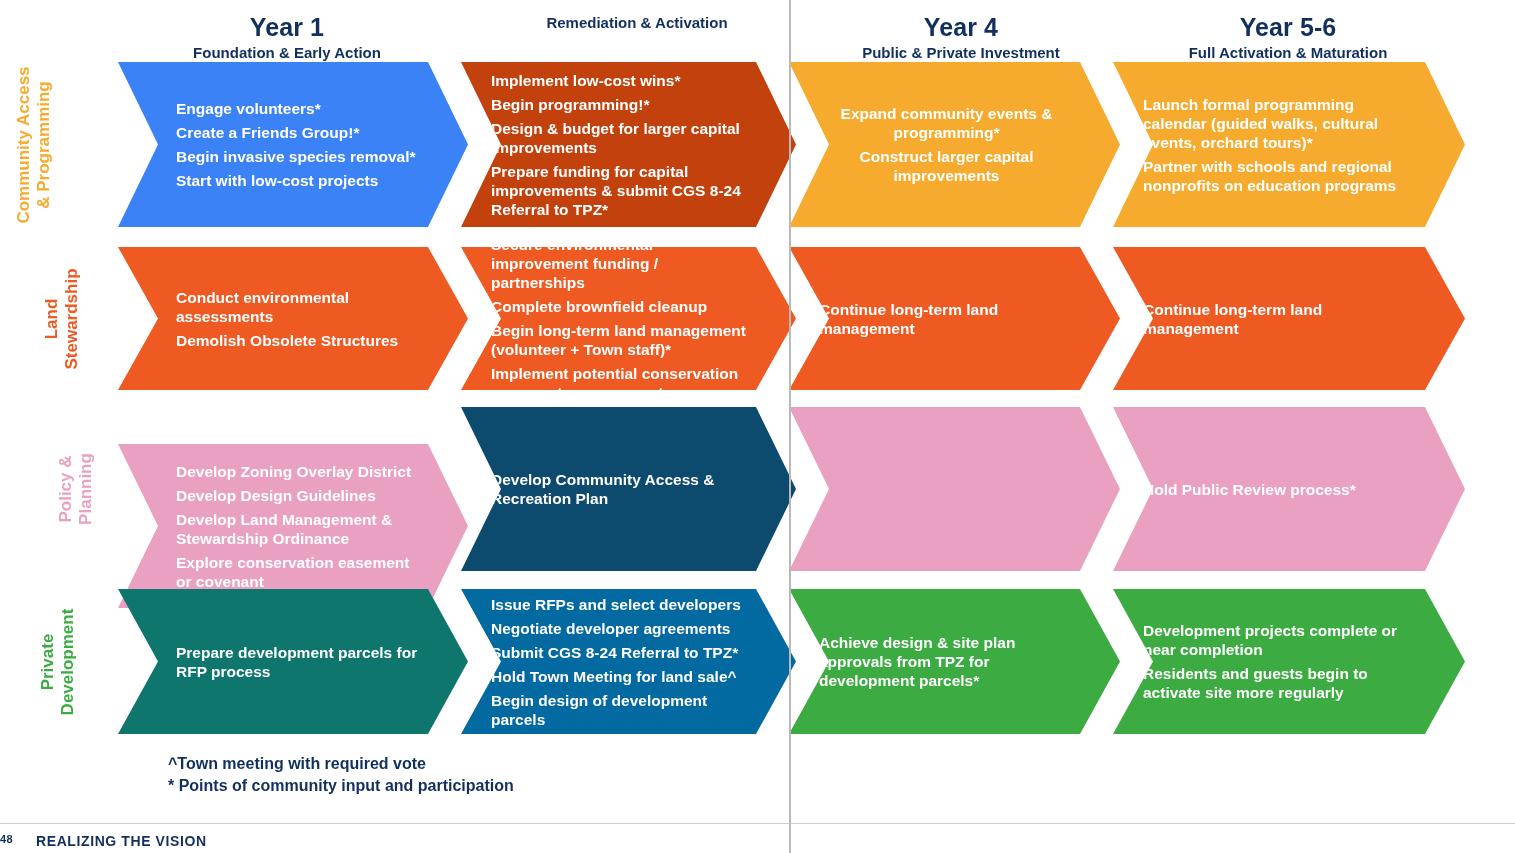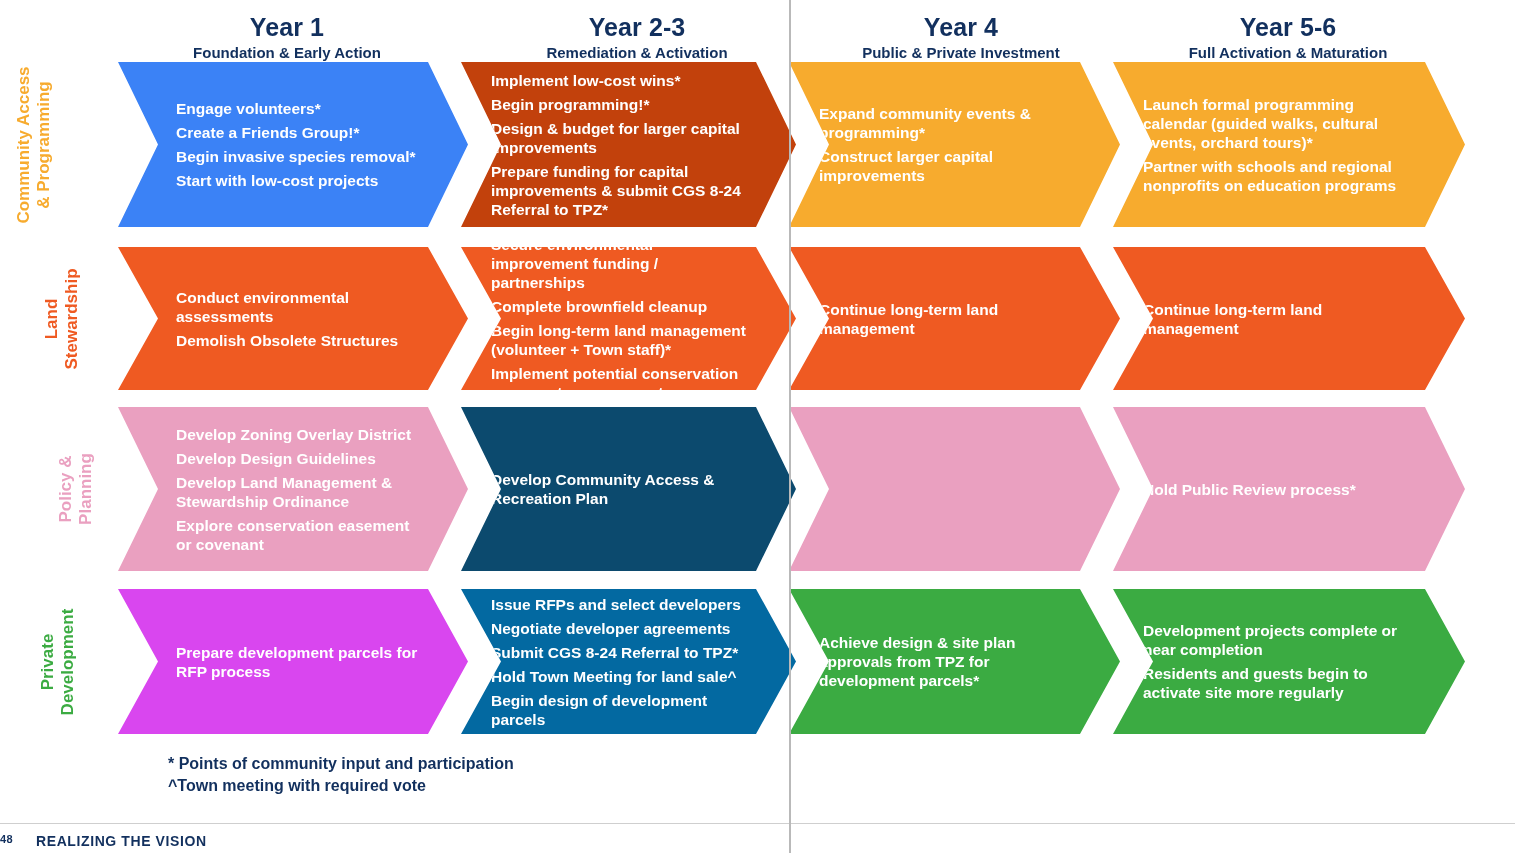--- a/index.html
+++ b/index.html
@@ -84,21 +84,20 @@
 <body>
 
 <div class="divider"></div>
 
 <div class="header">
     <div class="hcol" style="left: 87px; top: 12px; width: 400px;">
       <div class="yr">Year 1</div>
       <div class="sub">Foundation &amp; Early Action</div>
     </div>
     <div class="hcol" style="left: 437px; top: 12px; width: 400px;">
-      <div class="yr">Year 2-3</div>
       <div class="sub">Remediation &amp; Activation</div>
     </div>
     <div class="hcol" style="left: 761px; top: 12px; width: 400px;">
       <div class="yr">Year 4</div>
       <div class="sub">Public &amp; Private Investment</div>
     </div>
     <div class="hcol" style="left: 1088px; top: 12px; width: 400px;">
       <div class="yr">Year 5-6</div>
       <div class="sub">Full Activation &amp; Maturation</div>
     </div>
@@ -122,21 +121,21 @@
       </div>
       <div class="seg" style="left: 461px; width: 335px; background: #c2410c; clip-path: polygon(0% 0%, 88.06% 0%, 100% 50%, 88.06% 100%, 0% 100%, 11.94% 50%);">
         <div class="txt" style="padding-left: 30px; padding-right: 46px;">
           <p>Implement low-cost wins*</p>
           <p>Begin programming!*</p>
           <p>Design &amp; budget for larger capital improvements</p>
           <p>Prepare funding for capital improvements &amp; submit CGS 8-24 Referral to TPZ*</p>
         </div>
       </div>
       <div class="seg" style="left: 789px; width: 331px; background: rgb(247, 171, 46); clip-path: polygon(0% 0%, 87.915% 0%, 100% 50%, 87.915% 100%, 0% 100%, 12.085% 50%);">
-        <div class="txt" style="padding-left: 30px; padding-right: 46px;">
+        <div class="txt" style="padding-left: 30px; padding-right: 46px; text-align: center;">
           <p>Expand community events &amp; programming*</p>
           <p>Construct larger capital improvements</p>
         </div>
       </div>
       <div class="seg" style="left: 1113px; width: 352px; background: rgb(247, 171, 46); clip-path: polygon(0% 0%, 88.636% 0%, 100% 50%, 88.636% 100%, 0% 100%, 11.364% 50%);">
         <div class="txt" style="padding-left: 30px; padding-right: 46px;">
           <p>Launch formal programming calendar (guided walks, cultural events, orchard tours)*</p>
           <p>Partner with schools and regional nonprofits on education programs</p>
         </div>
       </div>
@@ -173,21 +172,21 @@
         </div>
       </div>
     </div>
     <div class="lane" style="top: 407px; height: 164px;">
       <div class="lane-label">
         <span style="color: rgb(234, 160, 192);">
           <div>Policy &amp;</div>
           <div>Planning</div>
         </span>
       </div>
-      <div class="seg" style="left: 118px; width: 350px; background: rgb(234, 160, 192); clip-path: polygon(0% 0%, 88.571% 0%, 100% 50%, 88.571% 100%, 0% 100%, 11.429% 50%);">
+      <div class="seg" style="left: 118px; width: 350px; background: rgb(234, 160, 192); clip-path: polygon(0% 0%, 88.571% 0%, 100% 50%, 88.571% 100%, 0% 100%, 11.429% 50%); margin-top: 37px;">
         <div class="txt" style="padding-left: 58px; padding-right: 46px;">
           <p>Develop  Zoning Overlay District</p>
           <p>Develop Design Guidelines</p>
           <p>Develop Land Management &amp; Stewardship Ordinance</p>
           <p>Explore conservation easement or covenant</p>
         </div>
       </div>
       <div class="seg" style="left: 461px; width: 335px; background: #0c4a6e; clip-path: polygon(0% 0%, 88.06% 0%, 100% 50%, 88.06% 100%, 0% 100%, 11.94% 50%);">
         <div class="txt" style="padding-left: 30px; padding-right: 46px;">
           <p>Develop Community Access &amp; Recreation Plan</p>
@@ -202,21 +201,21 @@
         </div>
       </div>
     </div>
     <div class="lane" style="top: 589px; height: 145px;">
       <div class="lane-label">
         <span style="color: rgb(59, 171, 66);">
           <div>Private</div>
           <div>Development</div>
         </span>
       </div>
-      <div class="seg" style="left: 118px; width: 350px; background: #d946ef; clip-path: polygon(0% 0%, 88.571% 0%, 100% 50%, 88.571% 100%, 0% 100%, 11.429% 50%);">
+      <div class="seg" style="left: 118px; width: 350px; background: #0f766e; clip-path: polygon(0% 0%, 88.571% 0%, 100% 50%, 88.571% 100%, 0% 100%, 11.429% 50%);">
         <div class="txt" style="padding-left: 58px; padding-right: 46px;">
           <p>Prepare development parcels for RFP process</p>
         </div>
       </div>
       <div class="seg" style="left: 461px; width: 335px; background: #0369a1; clip-path: polygon(0% 0%, 88.06% 0%, 100% 50%, 88.06% 100%, 0% 100%, 11.94% 50%);">
         <div class="txt" style="padding-left: 30px; padding-right: 46px;">
           <p>Issue RFPs and select developers</p>
           <p>Negotiate developer agreements</p>
           <p>Submit CGS 8-24 Referral to TPZ*</p>
           <p>Hold Town Meeting for land sale^</p>
@@ -231,19 +230,19 @@
       <div class="seg" style="left: 1113px; width: 352px; background: rgb(59, 171, 66); clip-path: polygon(0% 0%, 88.636% 0%, 100% 50%, 88.636% 100%, 0% 100%, 11.364% 50%);">
         <div class="txt" style="padding-left: 30px; padding-right: 46px;">
           <p>Development projects complete or near completion</p>
           <p>Residents and guests begin to activate site more regularly</p>
         </div>
       </div>
     </div>
   </div>
 
 <div class="footnotes">
+  <div>^Town meeting with required vote</div>
   <div>* Points of community input and participation</div>
-  <div>^Town meeting with required vote</div>
 </div>
 
 <div class="footer-rule"></div>
 <div class="pagenum">48</div>
 <div class="footer-title">REALIZING THE VISION</div>
 
 </body></html>

